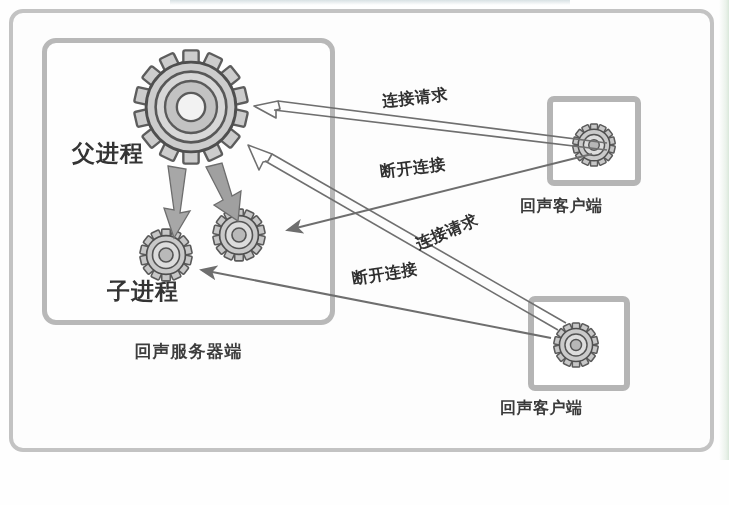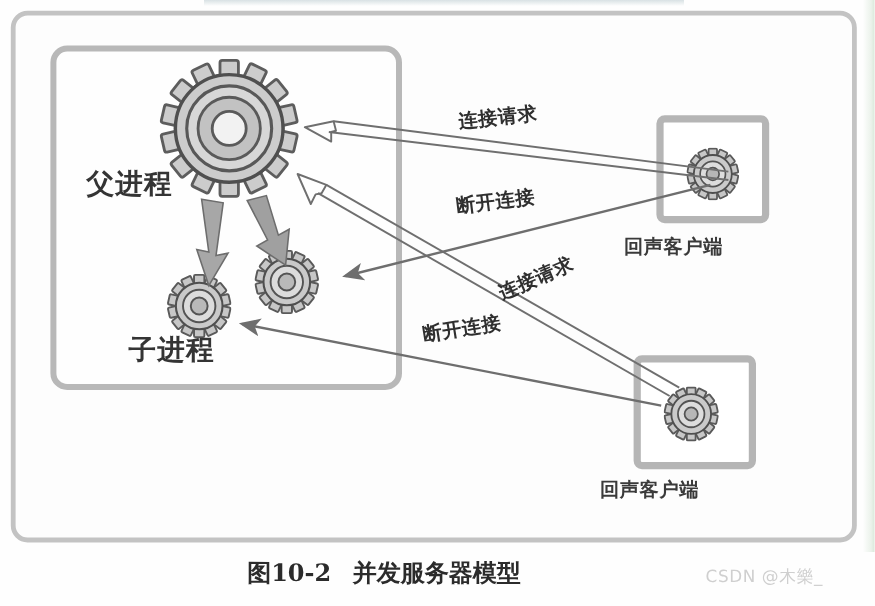--- a/index.html
+++ b/index.html
@@ -331,20 +331,21 @@
         </g>
         <circle r="36" fill="#c9c9c9" stroke="#4f4f4f" stroke-width="3.2"></circle>
         <circle r="25" fill="#dcdcdc" stroke="#545454" stroke-width="3"></circle>
         <circle r="13" fill="#b9b9b9" stroke="#545454" stroke-width="3"></circle>
       </g>
     </svg>
   </div>
 
   <span class="proc-label child">子进程</span>
 
+  <span class="server-label">回声服务器端</span>
 
   <div class="client-box top"></div>
   <div class="gear client-top">
     <svg viewBox="0 0 100 100" width="44" height="44">
       <g transform="translate(50,50)">
         <g fill="#c7c7c7" stroke="#5a5a5a" stroke-width="3.4">
           <g>
               <rect x="-8" y="-48" width="16" height="15" rx="2"></rect>
             </g>
           <g transform="rotate(25.7)">
@@ -484,19 +485,15 @@
     <g stroke="#6e6e6e" stroke-width="2" fill="none">
       <path d="M551,338 L202,270" marker-end="url(#solidHead)"></path>
     </g>
   </svg>
 
   <span class="flow-label conn-1">连接请求</span>
   <span class="flow-label disc-1">断开连接</span>
   <span class="flow-label conn-2">连接请求</span>
   <span class="flow-label disc-2">断开连接</span>
 
-  <div class="caption">
-    <span class="cap-num">图10-2</span><span>并发服务器模型</span>
-  </div>
-
-  <div class="watermark">CSDN @木樂_</div>
+
 
 </div>
 
 </body></html>

